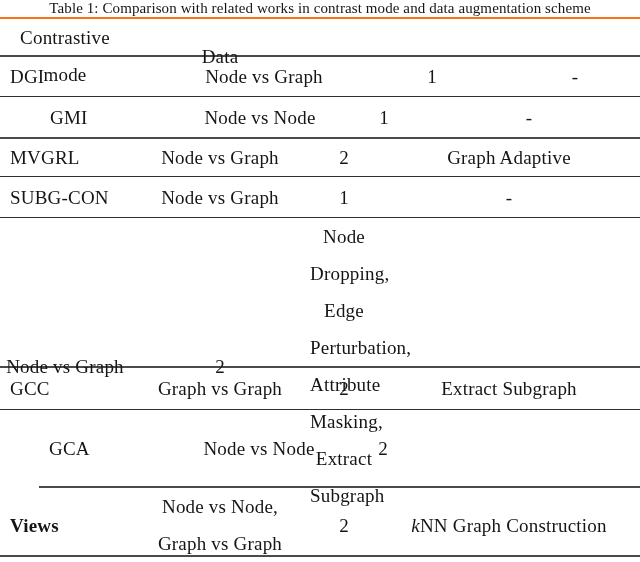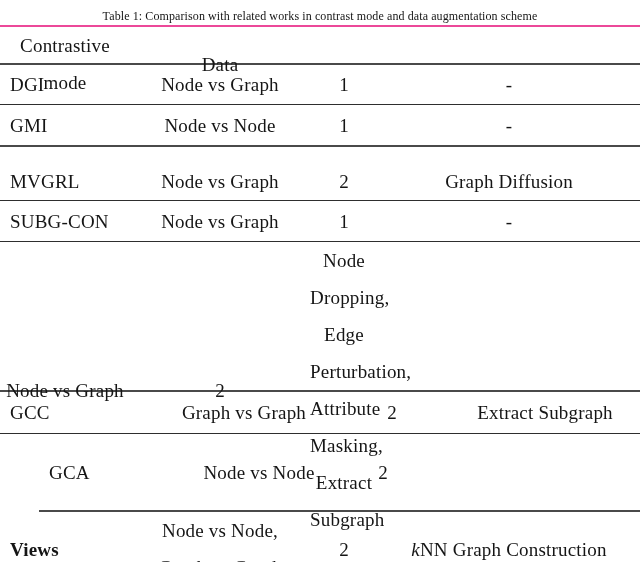--- a/index.html
+++ b/index.html
@@ -14,25 +14,24 @@
     font-family: "Liberation Serif", "DejaVu Serif", serif;
     color: #151515;
   }
   .table-wrap {
     width: 640px;
   }
   .caption {
     height: 17px;
     line-height: 17px;
     text-align: center;
-    font-size: 12px;
+    font-size: 15px;
     letter-spacing: 0.1px;
-    border-bottom: 2px solid #ec4899;
+    border-bottom: 2px solid #f97316;
     white-space: nowrap;
-    margin-top: 8px;
   }
   .row {
     display: grid;
     grid-template-columns: 130px 180px 68px 1fr;
     align-items: center;
     font-size: 19px;
     letter-spacing: 0.2px;
   }
   .row > div {
     text-align: center;
@@ -40,26 +39,26 @@
     line-height: 37px;
   }
   .row > .c-method {
     text-align: left;
     padding-left: 10px;
     white-space: nowrap;
   }
   .rule-1 { border-bottom: 1px solid #2e2e2e; }
   .rule-2 { border-bottom: 2px solid #4a4a4a; }
   .header-row { height: 36px; border-bottom: 2px solid #4a4a4a; }
-  .h-dgi      { height: 39px; }
-  .h-gmi      { height: 40px; }
-  .h-mvgrl    { height: 37px; margin-top: 16px; }
+  .h-dgi      { height: 39px; gap: 44px; }
+  .h-gmi      { height: 40px; padding-left: 40px; }
+  .h-mvgrl    { height: 37px; }
   .h-subgcon  { height: 40px; }
   .h-graphcl  { height: 148px; }
-  .h-gcc      { height: 41px; gap: 24px; }
+  .h-gcc      { height: 41px; }
   .h-gca      { height: 76px; margin-left: 39px; }
   .h-ours     { height: 67px; }
   .bold { font-weight: bold; }
   .ital { font-style: italic; }
 </style>
 </head>
 <body>
 
 <div class="table-wrap">
 
@@ -81,21 +80,21 @@
     <div class="c-method">GMI</div>
     <div>Node vs Node</div>
     <div>1</div>
     <div>-</div>
   </div>
 
   <div class="row h-mvgrl rule-1">
     <div class="c-method">MVGRL</div>
     <div>Node vs Graph</div>
     <div>2</div>
-    <div>Graph Diffusion</div>
+    <div>Graph Adaptive</div>
   </div>
 
   <div class="row h-subgcon rule-1">
     <div class="c-method">SUBG-CON</div>
     <div>Node vs Graph</div>
     <div>1</div>
     <div>-</div>
   </div>
 
   <div class="row h-graphcl rule-2">

